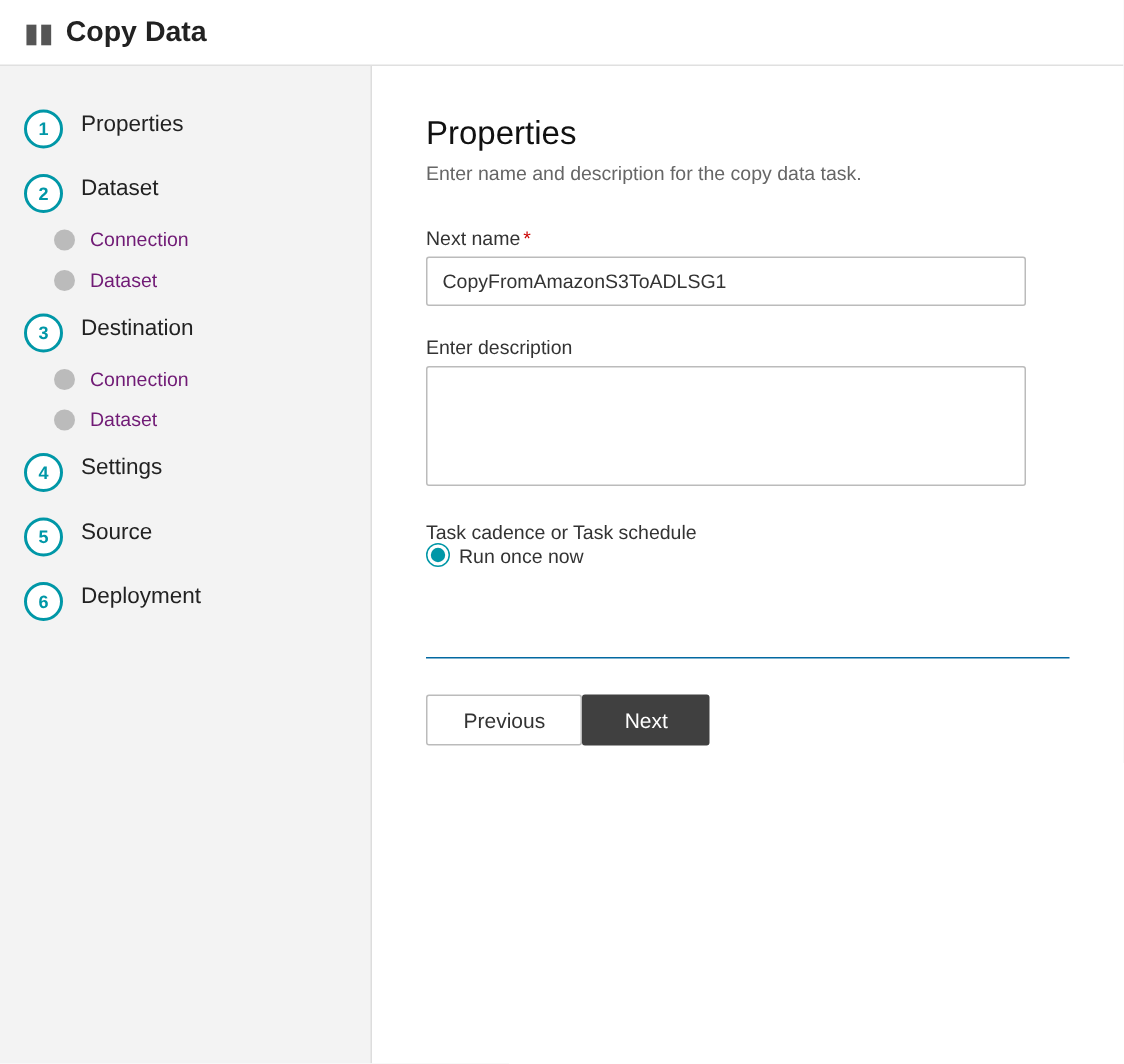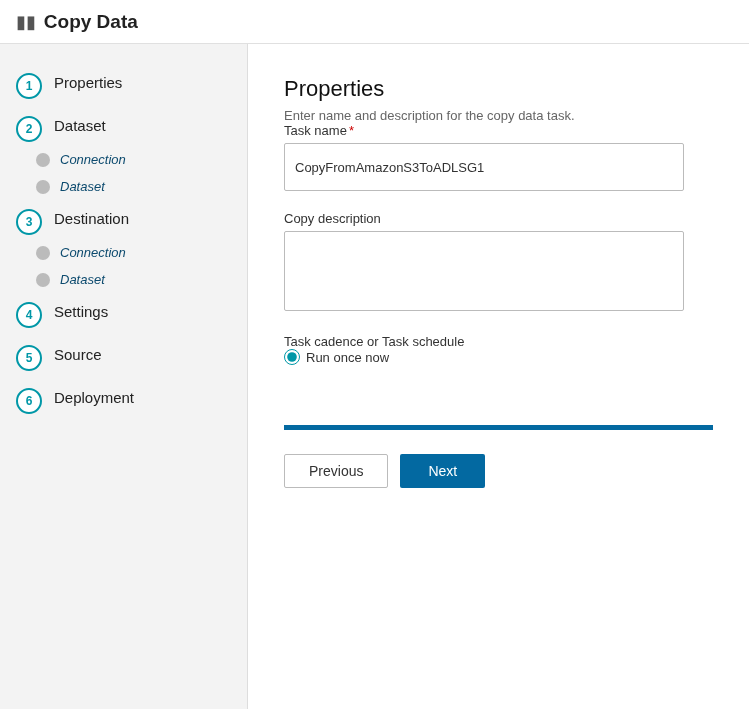--- a/index.html
+++ b/index.html
@@ -93,62 +93,62 @@
     .sub-dot {
       width: 14px;
       height: 14px;
       border-radius: 50%;
       background: #bbb;
       margin-right: 10px;
       flex-shrink: 0;
     }
     .sub-label {
       font-size: 13px;
-      color: #0c4a6e;
-      font-style: italic;
+      color: #701a75;
     }
 
     
     .content {
       flex: 1;
       background: #fff;
       display: flex;
       flex-direction: column;
       padding: 32px 36px 24px 36px;
       overflow-y: auto;
     }
     .content-title {
       font-size: 22px;
       font-weight: 400;
       color: #111;
       margin-bottom: 6px;
     }
     .content-subtitle {
       font-size: 13px;
       color: #666;
+      margin-bottom: 28px;
     }
 
     
     .form-group {
       margin-bottom: 20px;
     }
     .form-label {
       font-size: 13px;
       color: #333;
       margin-bottom: 5px;
       display: block;
     }
     .required-star {
       color: #c00;
       margin-left: 2px;
     }
     .form-input {
       width: 100%;
       max-width: 400px;
-      height: 48px;
+      height: 33px;
       border: 1px solid #bbb;
       border-radius: 2px;
       padding: 0 10px;
       font-size: 13px;
       color: #333;
       outline: none;
     }
     .form-textarea {
       width: 100%;
       max-width: 400px;
@@ -189,37 +189,36 @@
     .radio-option-label {
       font-size: 13px;
       color: #333;
     }
 
     
     .footer {
       margin-top: auto;
       padding-top: 24px;
       display: flex;
-      gap: 12px;
-      border-top: 5px solid #0369a1;
+      border-top: 1px solid #0369a1;
       margin-top: 40px;
     }
     .btn-prev {
       padding: 8px 24px;
       border: 1px solid #bbb;
       background: #fff;
       color: #333;
       font-size: 14px;
       cursor: pointer;
       border-radius: 2px;
     }
     .btn-next {
       padding: 8px 28px;
       border: none;
-      background: #0369a1;
+      background: #404040;
       color: #fff;
       font-size: 14px;
       cursor: pointer;
       border-radius: 2px;
       font-weight: 500;
     }
   </style>
 </head>
 <body>
 
@@ -283,27 +282,27 @@
     </div>
 
   </nav>
 
   <div class="content">
     <h1 class="content-title">Properties</h1>
     <p class="content-subtitle">Enter name and description for the copy data task.</p>
 
     <div class="form-group">
       <label class="form-label">
-        <span>Task name</span><span class="required-star">*</span>
+        <span>Next name</span><span class="required-star">*</span>
       </label>
       <input class="form-input" type="text" value="CopyFromAmazonS3ToADLSG1" style="">
     </div>
 
     <div class="form-group">
-      <label class="form-label">Copy description</label>
+      <label class="form-label">Enter description</label>
       <textarea class="form-textarea" style=""></textarea>
     </div>
 
     <div class="form-group">
       <span class="cadence-label">Task cadence or Task schedule</span>
       <div class="radio-group">
         <label class="radio-option">
           <input type="radio" name="cadence" checked="" style="">
           <span class="radio-option-label">Run once now</span>
         </label>

